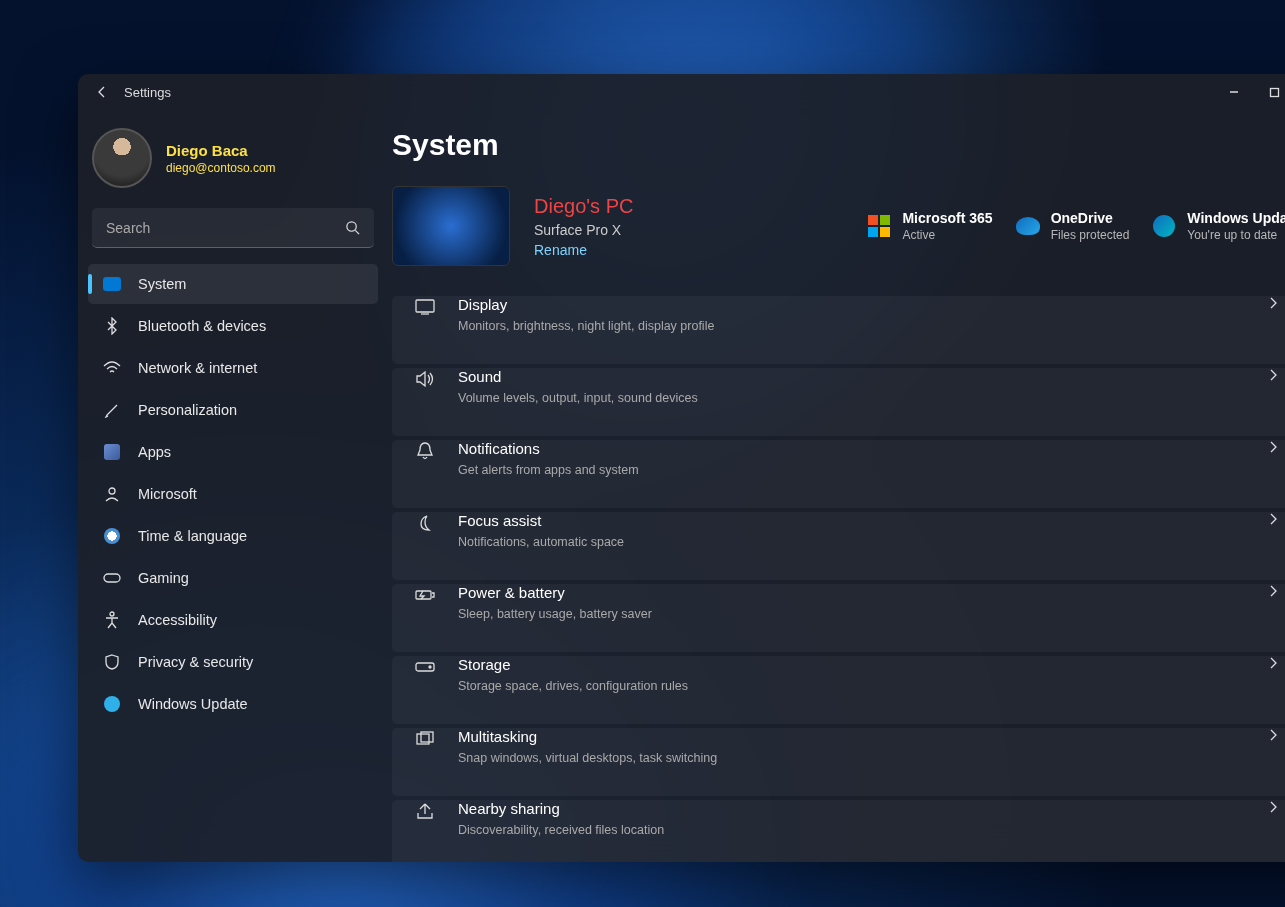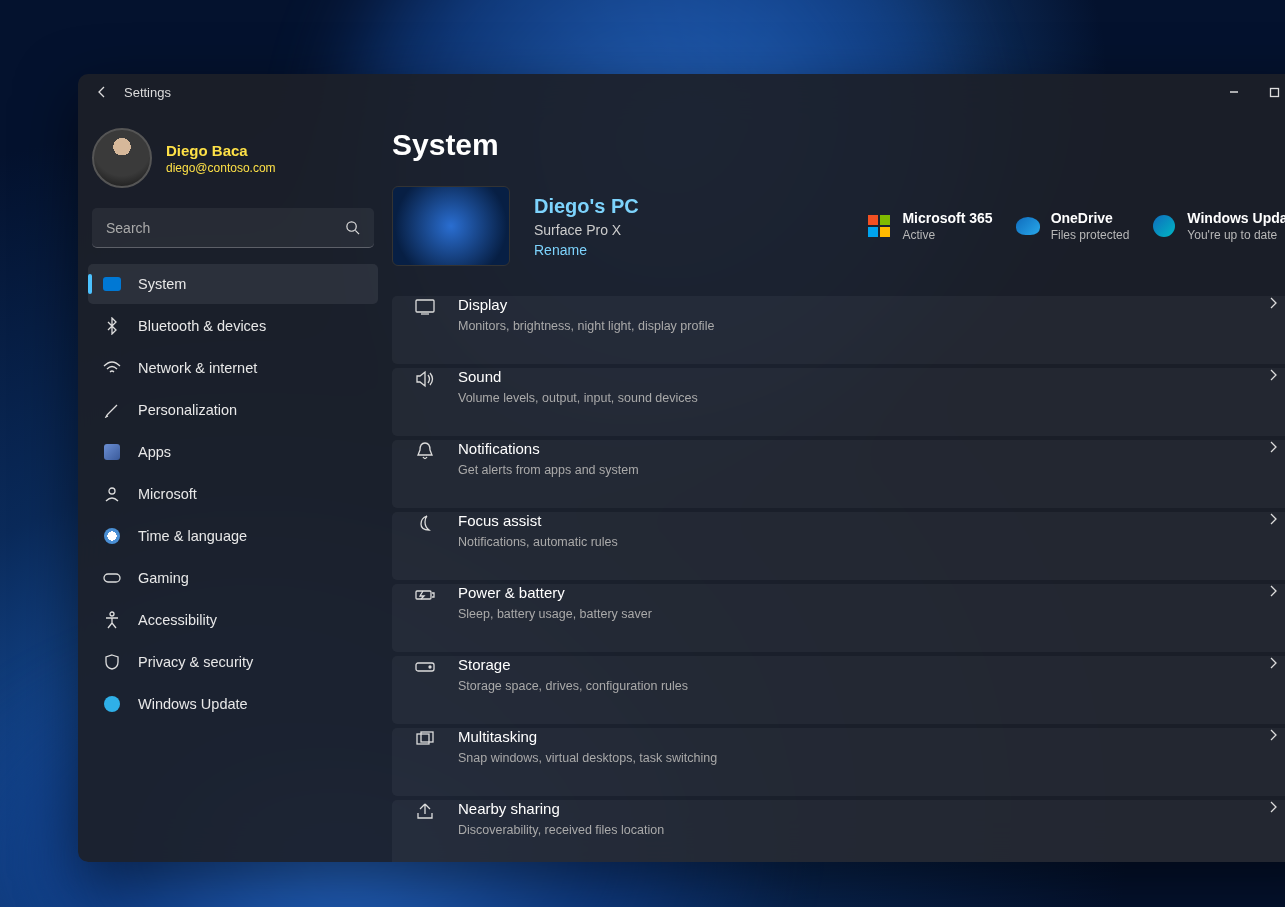--- a/index.html
+++ b/index.html
@@ -63,21 +63,21 @@
     font-size:16px; }
 
   .main { flex:1; padding:18px 42px 0 4px; overflow-y:auto; }
   .page-title { font-size:30px; font-weight:600; margin-bottom:24px; color:#fff; }
 
   .hero { display:flex; align-items:center; gap:24px; margin-bottom:30px; flex-wrap:nowrap; }
   .pc-thumb { width:118px; height:80px; border-radius:6px;
     background:radial-gradient(circle at 50% 50%, #2a6ed1 0%, #071f44 80%);
     border:1px solid #333; flex-shrink:0; }
   .pc-info { flex-shrink:0; min-width:130px; }
-  .pc-name { font-size:20px; font-weight:700; color:#7dd3fc; }
+  .pc-name { font-size:20px; font-weight:400; color:#ef4444; }
   .pc-model { font-size:14px; color:#ccc; margin-top:4px; }
   .pc-rename { font-size:14px; color:#7dd3fc; margin-top:4px; cursor:pointer; }
 
   .status-cards { display:flex; gap:22px; margin-left:auto; }
   .status-card { display:flex; align-items:center; gap:10px; cursor:pointer; }
   .status-icon { width:26px; height:26px; border-radius:4px; display:flex; align-items:center; justify-content:center; }
   .status-title { font-size:14px; font-weight:600; color:#fff; }
   .status-sub { font-size:12px; color:#b8b8b8; margin-top:2px; }
 
   .setting-list { display:flex; flex-direction:column; gap:4px; }
@@ -345,21 +345,21 @@
         </div>
 
         <div class="setting-item">
           <div class="setting-icon">
             <svg width="16" height="16" viewBox="0 0 16 16">
                 <path d="M10 1 Q4 3 4 9 Q4 15 12 15 Q8 12 8 7 Q8 3 10 1"></path>
               </svg>
           </div>
           <div class="setting-text">
             <div class="setting-title">Focus assist</div>
-            <div class="setting-desc">Notifications, automatic rules</div>
+            <div class="setting-desc">Notifications, automatic space</div>
           </div>
           <div class="chev"><svg width="10" height="14" viewBox="0 0 10 14">
                 <path d="M3 2 L8 7 L3 12"></path>
               </svg></div>
         </div>
 
         <div class="setting-item">
           <div class="setting-icon">
             <svg width="20" height="14" viewBox="0 0 20 14">
                 <rect x="1" y="3" width="15" height="8" rx="1"></rect>

